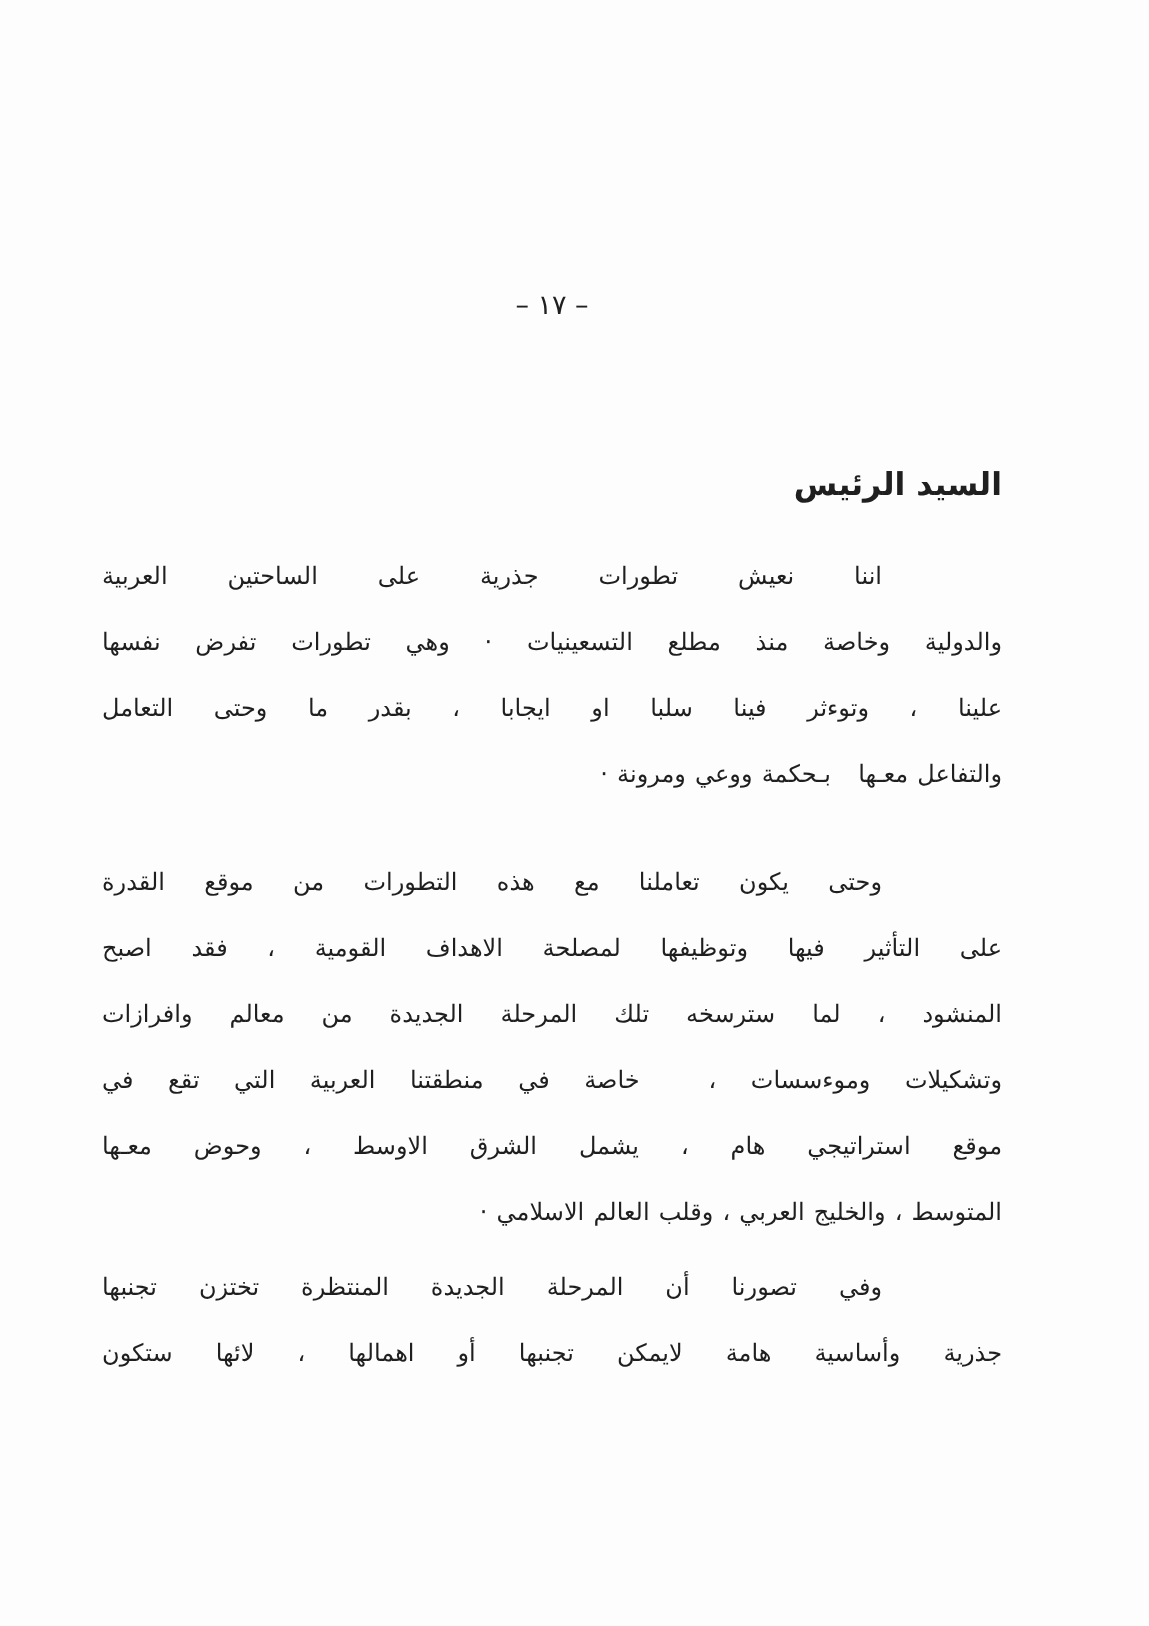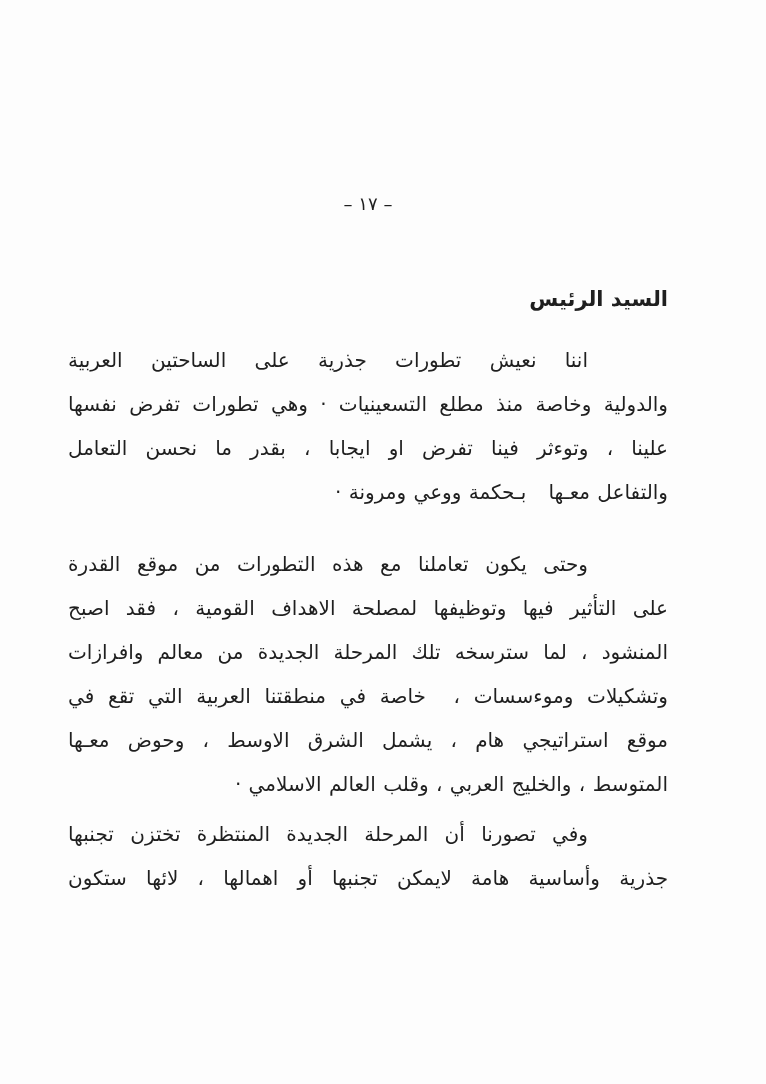--- a/index.html
+++ b/index.html
@@ -29,41 +29,41 @@
     top: 193px;
     left: 68px;
     width: 600px;
     text-align: center;
     font-size: 18px;
     letter-spacing: 3px;
     color: var(--ink);
   }
   .content {
     position: absolute;
-    top: 284px;
+    top: 308px;
     left: 68px;
     width: 600px;
     direction: rtl;
   }
   .heading {
     margin: 0;
     font-size: 21px;
     font-weight: bold;
     line-height: 30px;
     text-align: right;
     letter-spacing: 0.5px;
   }
   .body-text {
     margin-top: 24px;
   }
   .para { margin: 0; }
   .para + .para { margin-top: 28px; }
   .para:last-child { margin-top: 6px; }
   .line {
-    font-size: 20px;
+    font-size: 16px;
     line-height: 44px;
     text-align: justify;
     text-align-last: justify;
     word-spacing: 1px;
   }
   .line.indent {
     padding-right: 80px;
   }
   .line.last {
     text-align: right;
@@ -76,21 +76,21 @@
 <div class="page">
   <div class="page-number">– ١٧ –</div>
 
   <div class="content">
     <h2 class="heading">السيد الرئيس</h2>
 
     <div class="body-text" id="paragraphs">
         <div class="para">
           <div class="line indent">اننا نعيش تطورات جذرية على الساحتين العربية</div>
           <div class="line">والدولية وخاصة منذ مطلع التسعينيات · وهي تطورات تفرض نفسها</div>
-          <div class="line">علينا ، وتوءثر فينا تفرض او ايجابا ، بقدر ما نحسن التعامل</div>
+          <div class="line">علينا ، وتوءثر فينا سلبا او ايجابا ، بقدر ما وحتى التعامل</div>
           <div class="line last">والتفاعل معـها &nbsp;&nbsp;بـحكمة ووعي ومرونة ·</div>
         </div>
         <div class="para">
           <div class="line indent">وحتى يكون تعاملنا مع هذه التطورات من موقع القدرة</div>
           <div class="line">على التأثير فيها وتوظيفها لمصلحة الاهداف القومية ، فقد اصبح</div>
           <div class="line">المنشود ، لما سترسخه تلك المرحلة الجديدة من معالم وافرازات</div>
           <div class="line">وتشكيلات وموءسسات ، &nbsp;خاصة في منطقتنا العربية التي تقع في</div>
           <div class="line">موقع استراتيجي هام ، يشمل الشرق الاوسط ، وحوض معـها</div>
           <div class="line last">المتوسط ، والخليج العربي ، وقلب العالم الاسلامي ·</div>
         </div>

